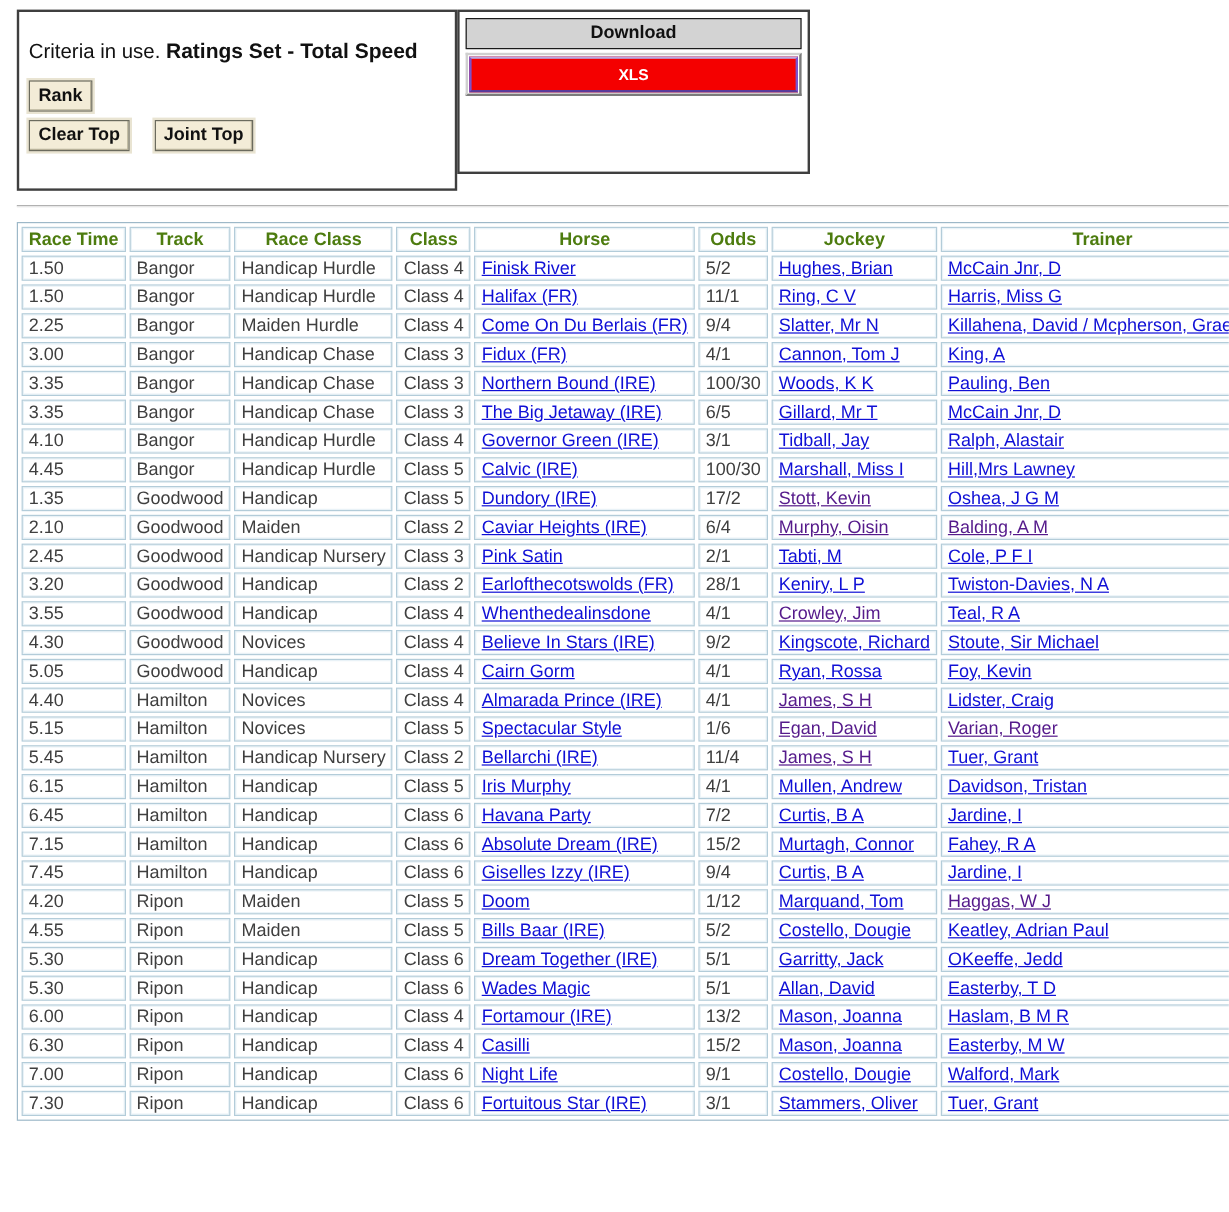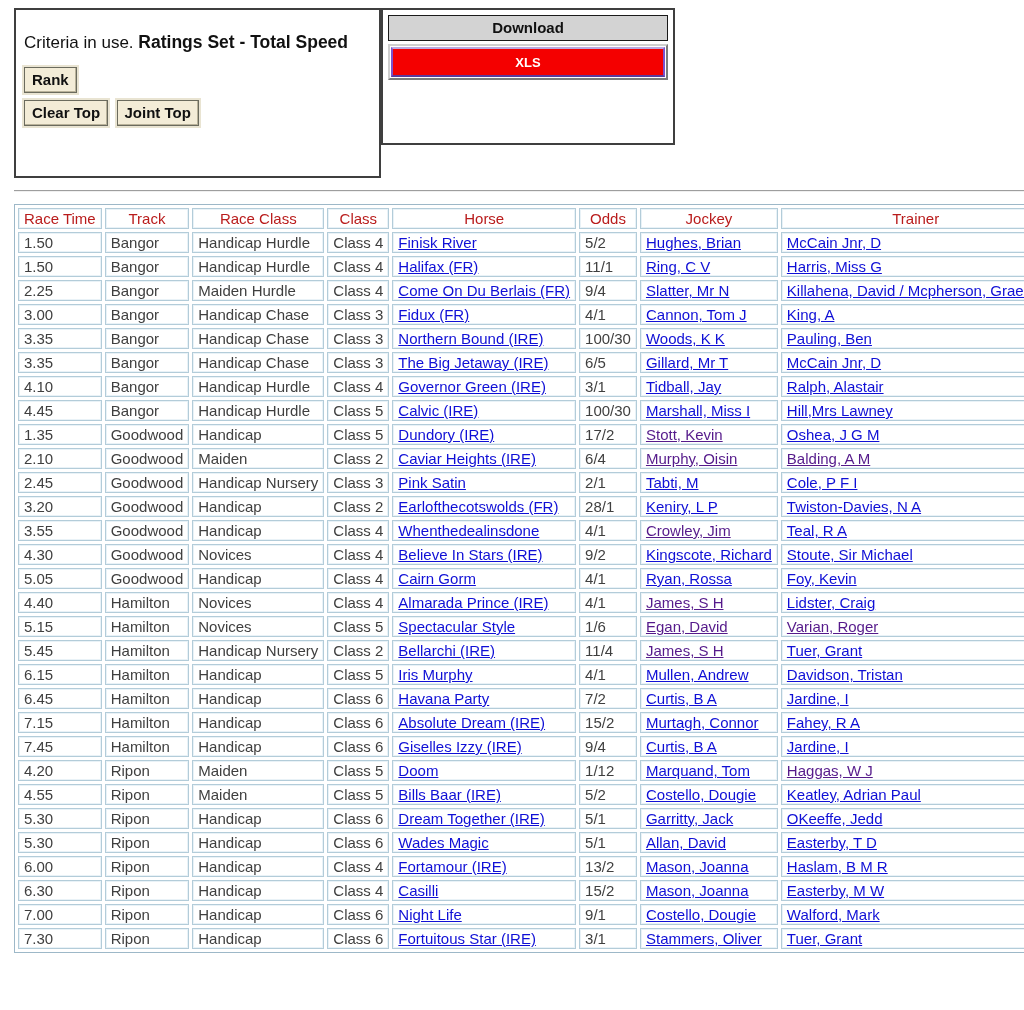--- a/index.html
+++ b/index.html
@@ -9,35 +9,35 @@
     overflow: hidden;
     background: #ffffff;
     font-family: "Liberation Sans", sans-serif;
     padding: 8px 0 0 14px;
   }
 
   
   .top-area { display: flex; align-items: flex-start; }
   .panel { border: 2px solid #3f3f3f; background: #ffffff; }
   .criteria-panel {
-    width: 367px; height: 170px;
+    width: 367px; height: 151px;
     padding: 8px 6px 6px 8px;
   }
   .criteria-line { font-size: 17px; color: #111; margin-top: 14px; white-space: nowrap; }
   .criteria-line b { font-size: 17.5px; }
   .btn-row { margin-top: 14px; }
   .btn-row + .btn-row { margin-top: 7px; }
   .beige-btn {
     font-family: "Liberation Sans", sans-serif;
     font-size: 15px; font-weight: bold; color: #111;
     background: #f3ecd7;
     border: 1px solid #6b6b5e;
     box-shadow: 0 0 0 2px #e9e4d2, inset -1px -1px 0 #b9b29a;
     padding: 3px 7px 4px 7px;
-    margin-right: 4px;
+    margin-right: 16px;
     cursor: pointer;
   }
 
   .download-panel {
     width: 294px; height: 137px;
     margin-left: 0;
     padding: 5px;
   }
   .download-header {
     border: 1px solid #1a1a1a;
@@ -85,21 +85,21 @@
     border: 1px solid #b3ccd9;
     box-shadow: 0 0 0 1px #e9f2f7 inset;
     white-space: nowrap;
     overflow: hidden;
     padding: 1px 5px;
     height: 20px;
     font-size: 15px;
     vertical-align: middle;
   }
   .race-table th {
-    font-weight: normal; color: #b91c1c;
+    font-weight: bold; color: #4d7c0f;
     text-align: center;
   }
   .race-table th.col-time { text-align: left; }
   .race-table td { color: #3f3f3f; text-align: left; }
 
   .col-time    { width: 84px; }
   .col-track   { width: 88px; }
   .col-type    { width: 134px; }
   .col-class   { width: 64px; }
   .col-horse   { width: 182px; }

